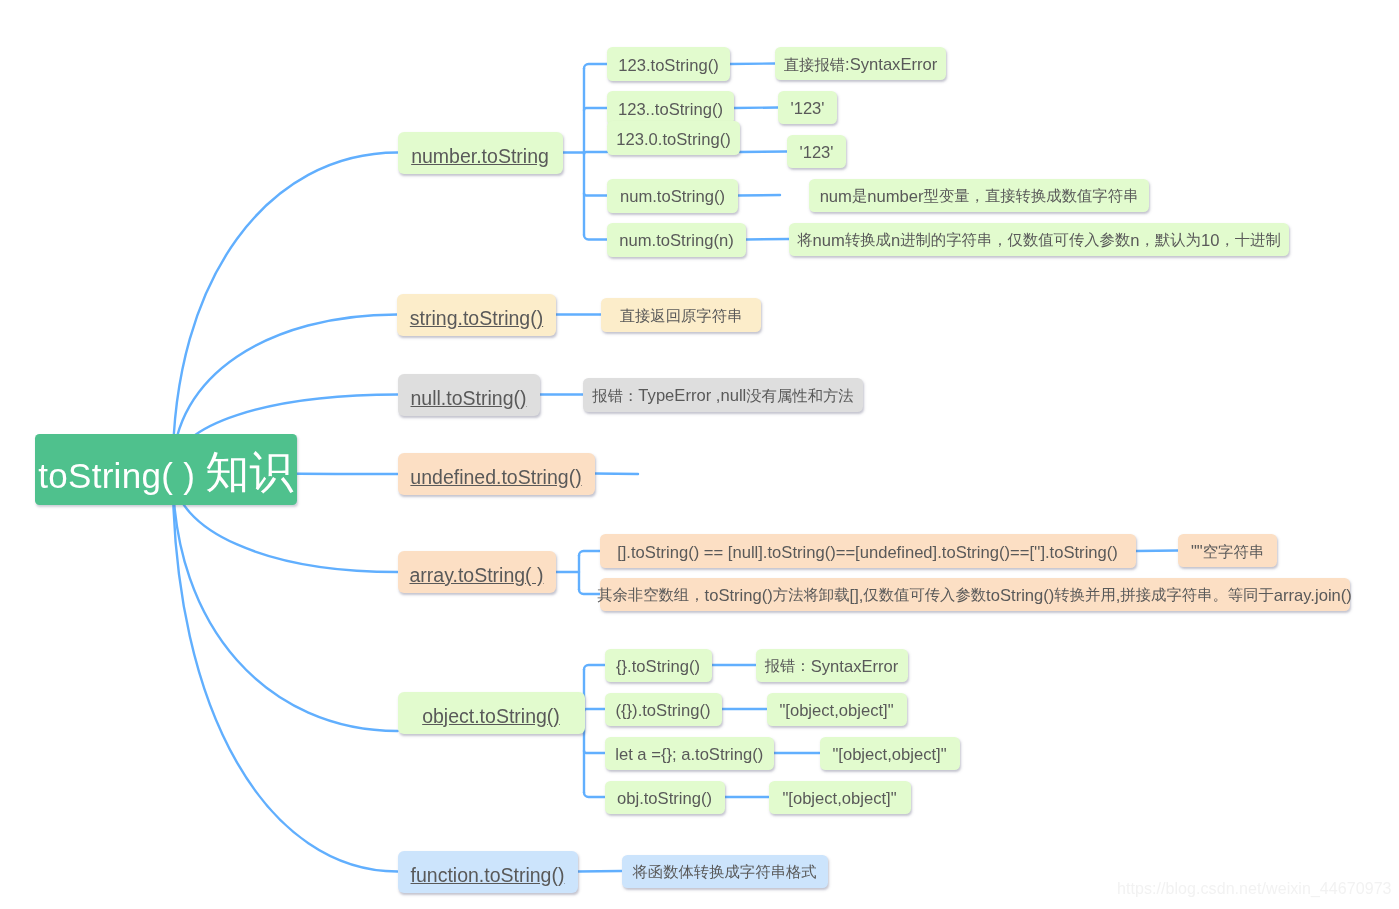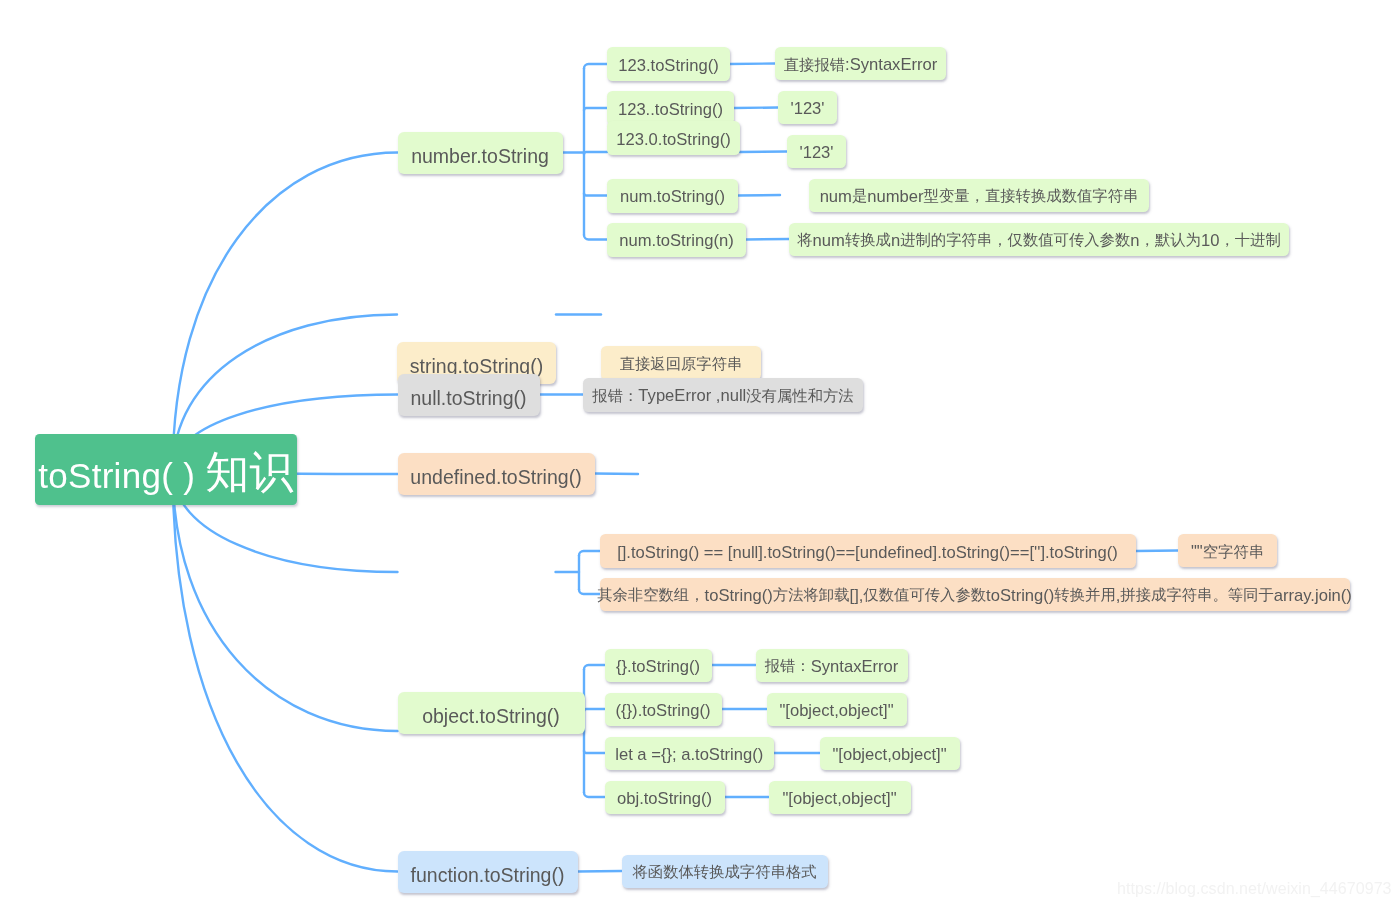--- a/index.html
+++ b/index.html
@@ -27,28 +27,28 @@
     position:absolute;
     box-sizing:border-box;
     display:flex;align-items:center;justify-content:center;
     left:35px;top:434px;width:262px;height:71px;
     background:#4FC18D;color:#ffffff;border-radius:4.5px;
     font-size:35px;letter-spacing:0.3px;line-height:1;white-space:nowrap;
     box-shadow:1px 2px 2.5px -0.5px rgba(80,80,110,0.28);
   }
   .root > span{position:relative;top:3px;}
   .root .cjk{font-size:44px;top:-1px;}
-  .lvl2{font-size:19.5px;border-radius:6px;}
+  .lvl2{font-size:19.5px;border-radius:6px;text-decoration:underline;}
   .lvl2 > span{position:relative;top:3.8px;}
   .lvl3{font-size:16.6px;border-radius:5.5px;}
   .lvl4{font-size:16.6px;border-radius:5.5px;}
   .lvl3 > span, .lvl4 > span{position:relative;top:2.2px;text-align:right;}
   .cjk{font-size:0.925em;position:relative;top:-0.5px;}
   .c-green{background:#E2FBCE;}
-  .c-yellow{background:#FCEDCA;margin-top:48px;}
+  .c-yellow{background:#FCEDCA;}
   .c-gray{background:#DEDEDE;}
   .c-peach{background:#FCDFC4;}
   .c-blue{background:#CCE4FC;}
   .watermark{
     position:absolute;
     left:1117px;top:878.5px;
     color:#f2f2f2;
     font-size:16.05px;
     letter-spacing:0.05px;
     white-space:nowrap;
@@ -141,20 +141,23 @@
     </div>
 <div class="node lvl2 c-gray" style="left:397.5px;top:373.5px;width:142px;height:42px">
       <span>null.toString()</span>
     </div>
 <div class="node lvl3 c-gray" style="left:583px;top:377.5px;width:280px;height:34px">
       <span><span class="cjk">报错：</span>TypeError ,null<span class="cjk">没有属性和方法</span></span>
     </div>
 <div class="node lvl2 c-peach" style="left:397.5px;top:452.5px;width:197px;height:42px">
       <span>undefined.toString()</span>
     </div>
+<div class="node lvl2 c-peach" style="left:397.5px;top:551px;width:158px;height:42px">
+      <span>array.toString( )</span>
+    </div>
 <div class="node lvl3 c-peach" style="left:599.5px;top:534px;width:536px;height:34px">
       <span>[].toString() == [null].toString()==[undefined].toString()==[''].toString()</span>
     </div>
 <div class="node lvl4 c-peach" style="left:1178px;top:534px;width:99px;height:33px">
       <span>""<span class="cjk">空字符串</span></span>
     </div>
 <div class="node lvl3 c-peach" style="left:599.5px;top:577.5px;width:750px;height:33px">
       <span><span class="cjk">其余非空数组，</span>toString()<span class="cjk">方法将卸载</span>[],<span class="cjk">仅数值可传入参数</span>toString()<span class="cjk">转换并用</span>,<span class="cjk">拼接成字符串。等同于</span>array.join()</span>
     </div>
 <div class="node lvl2 c-green" style="left:397.5px;top:692px;width:187px;height:42px">

